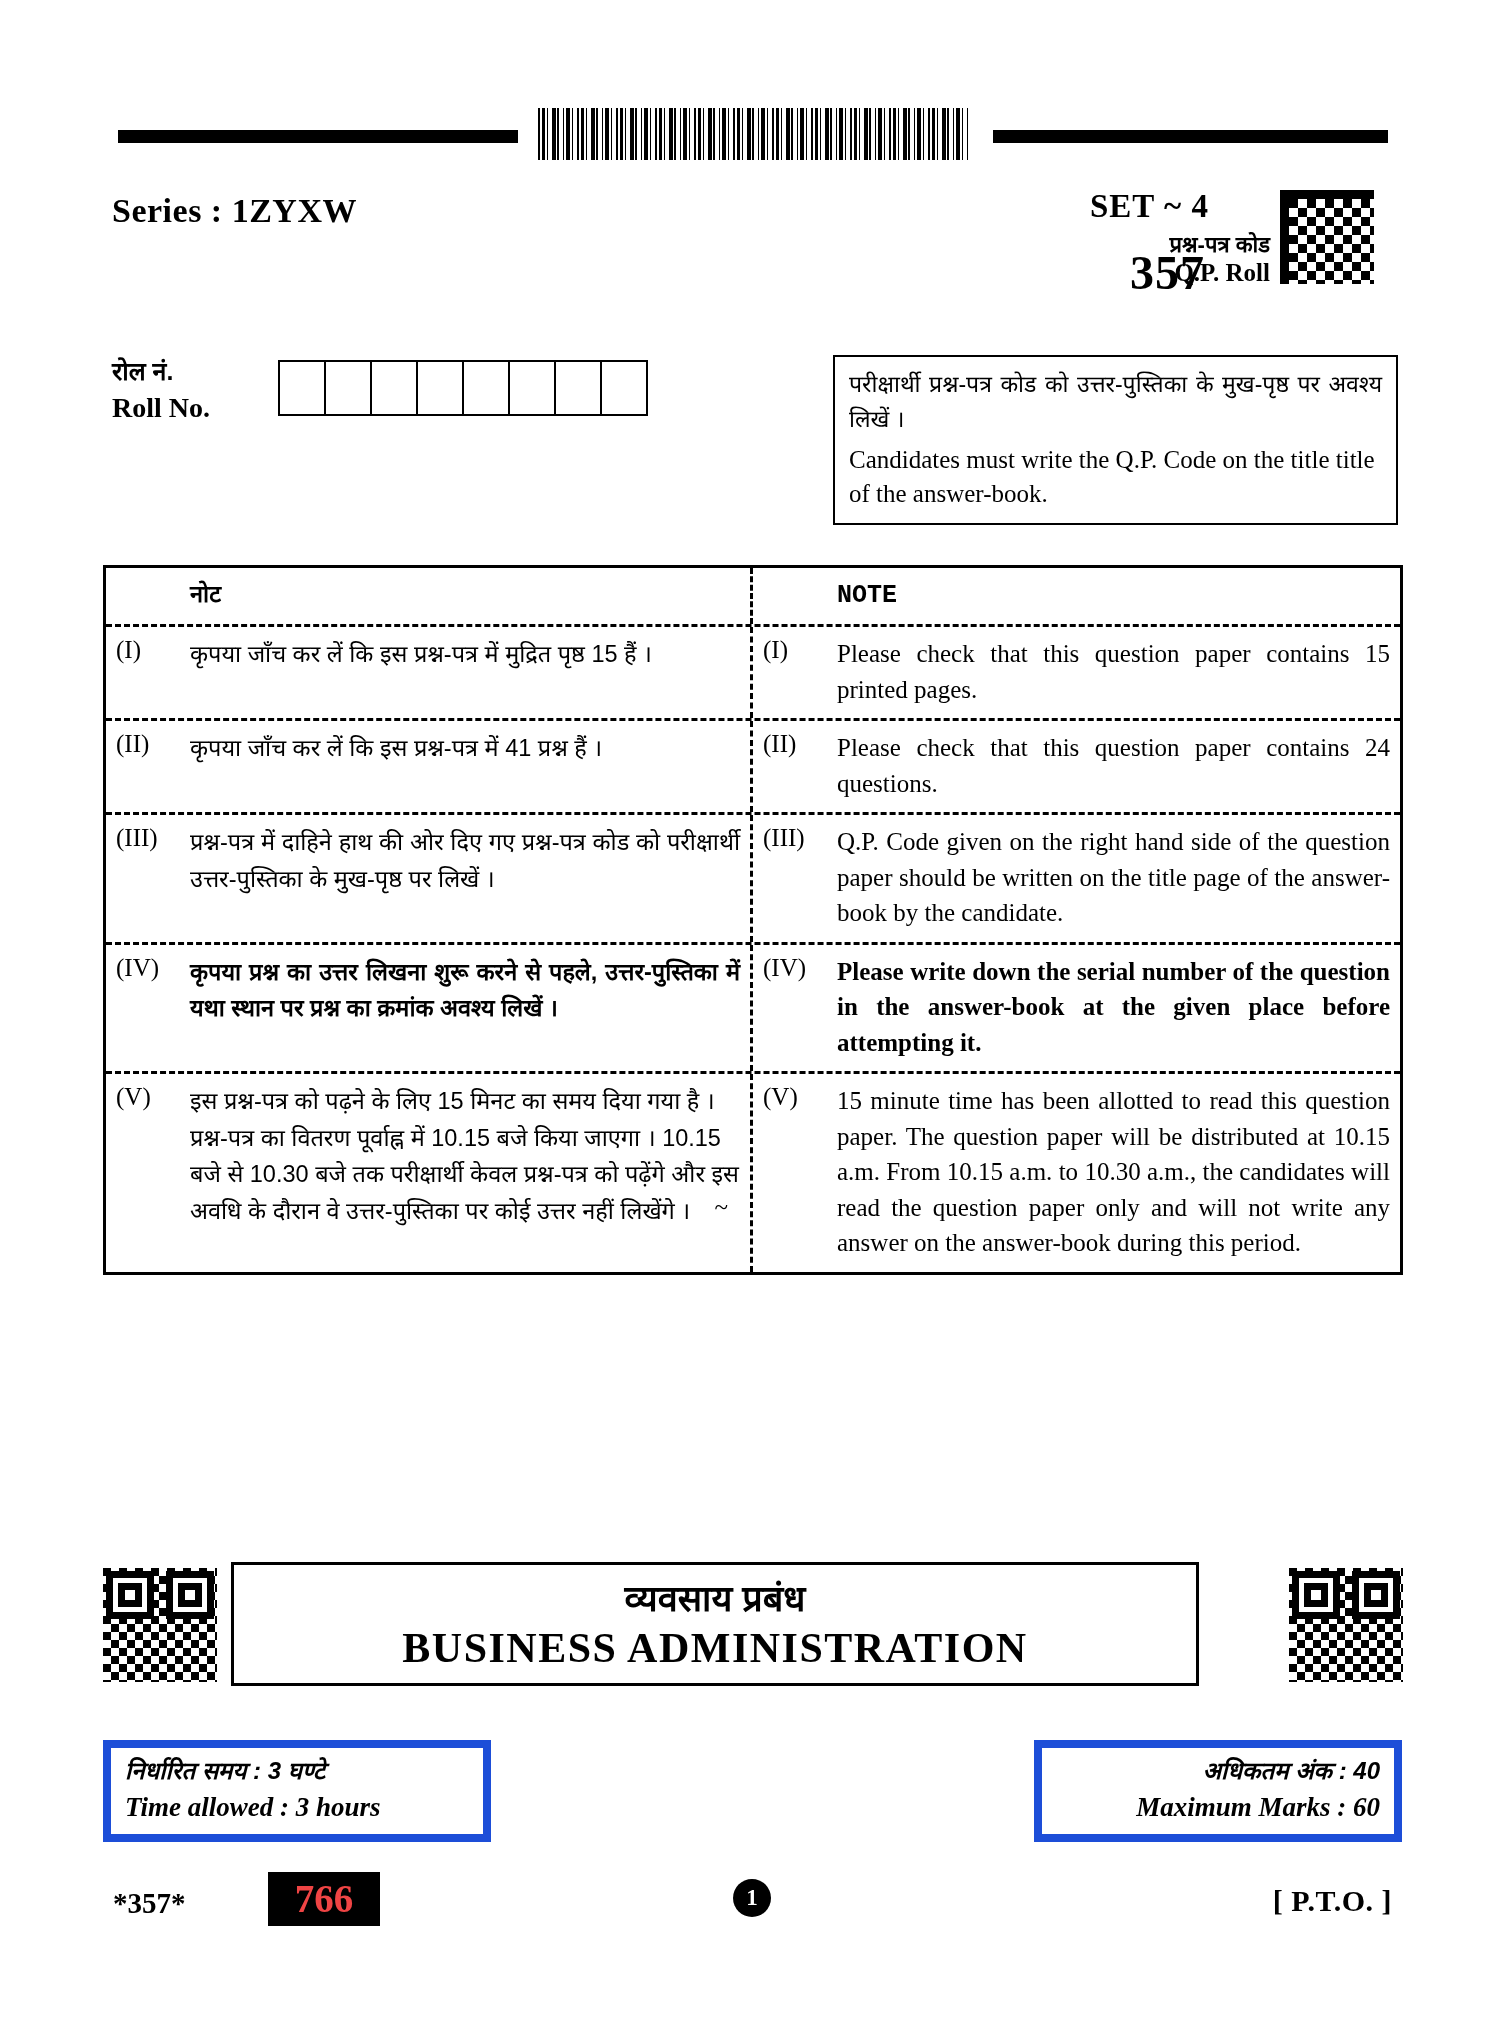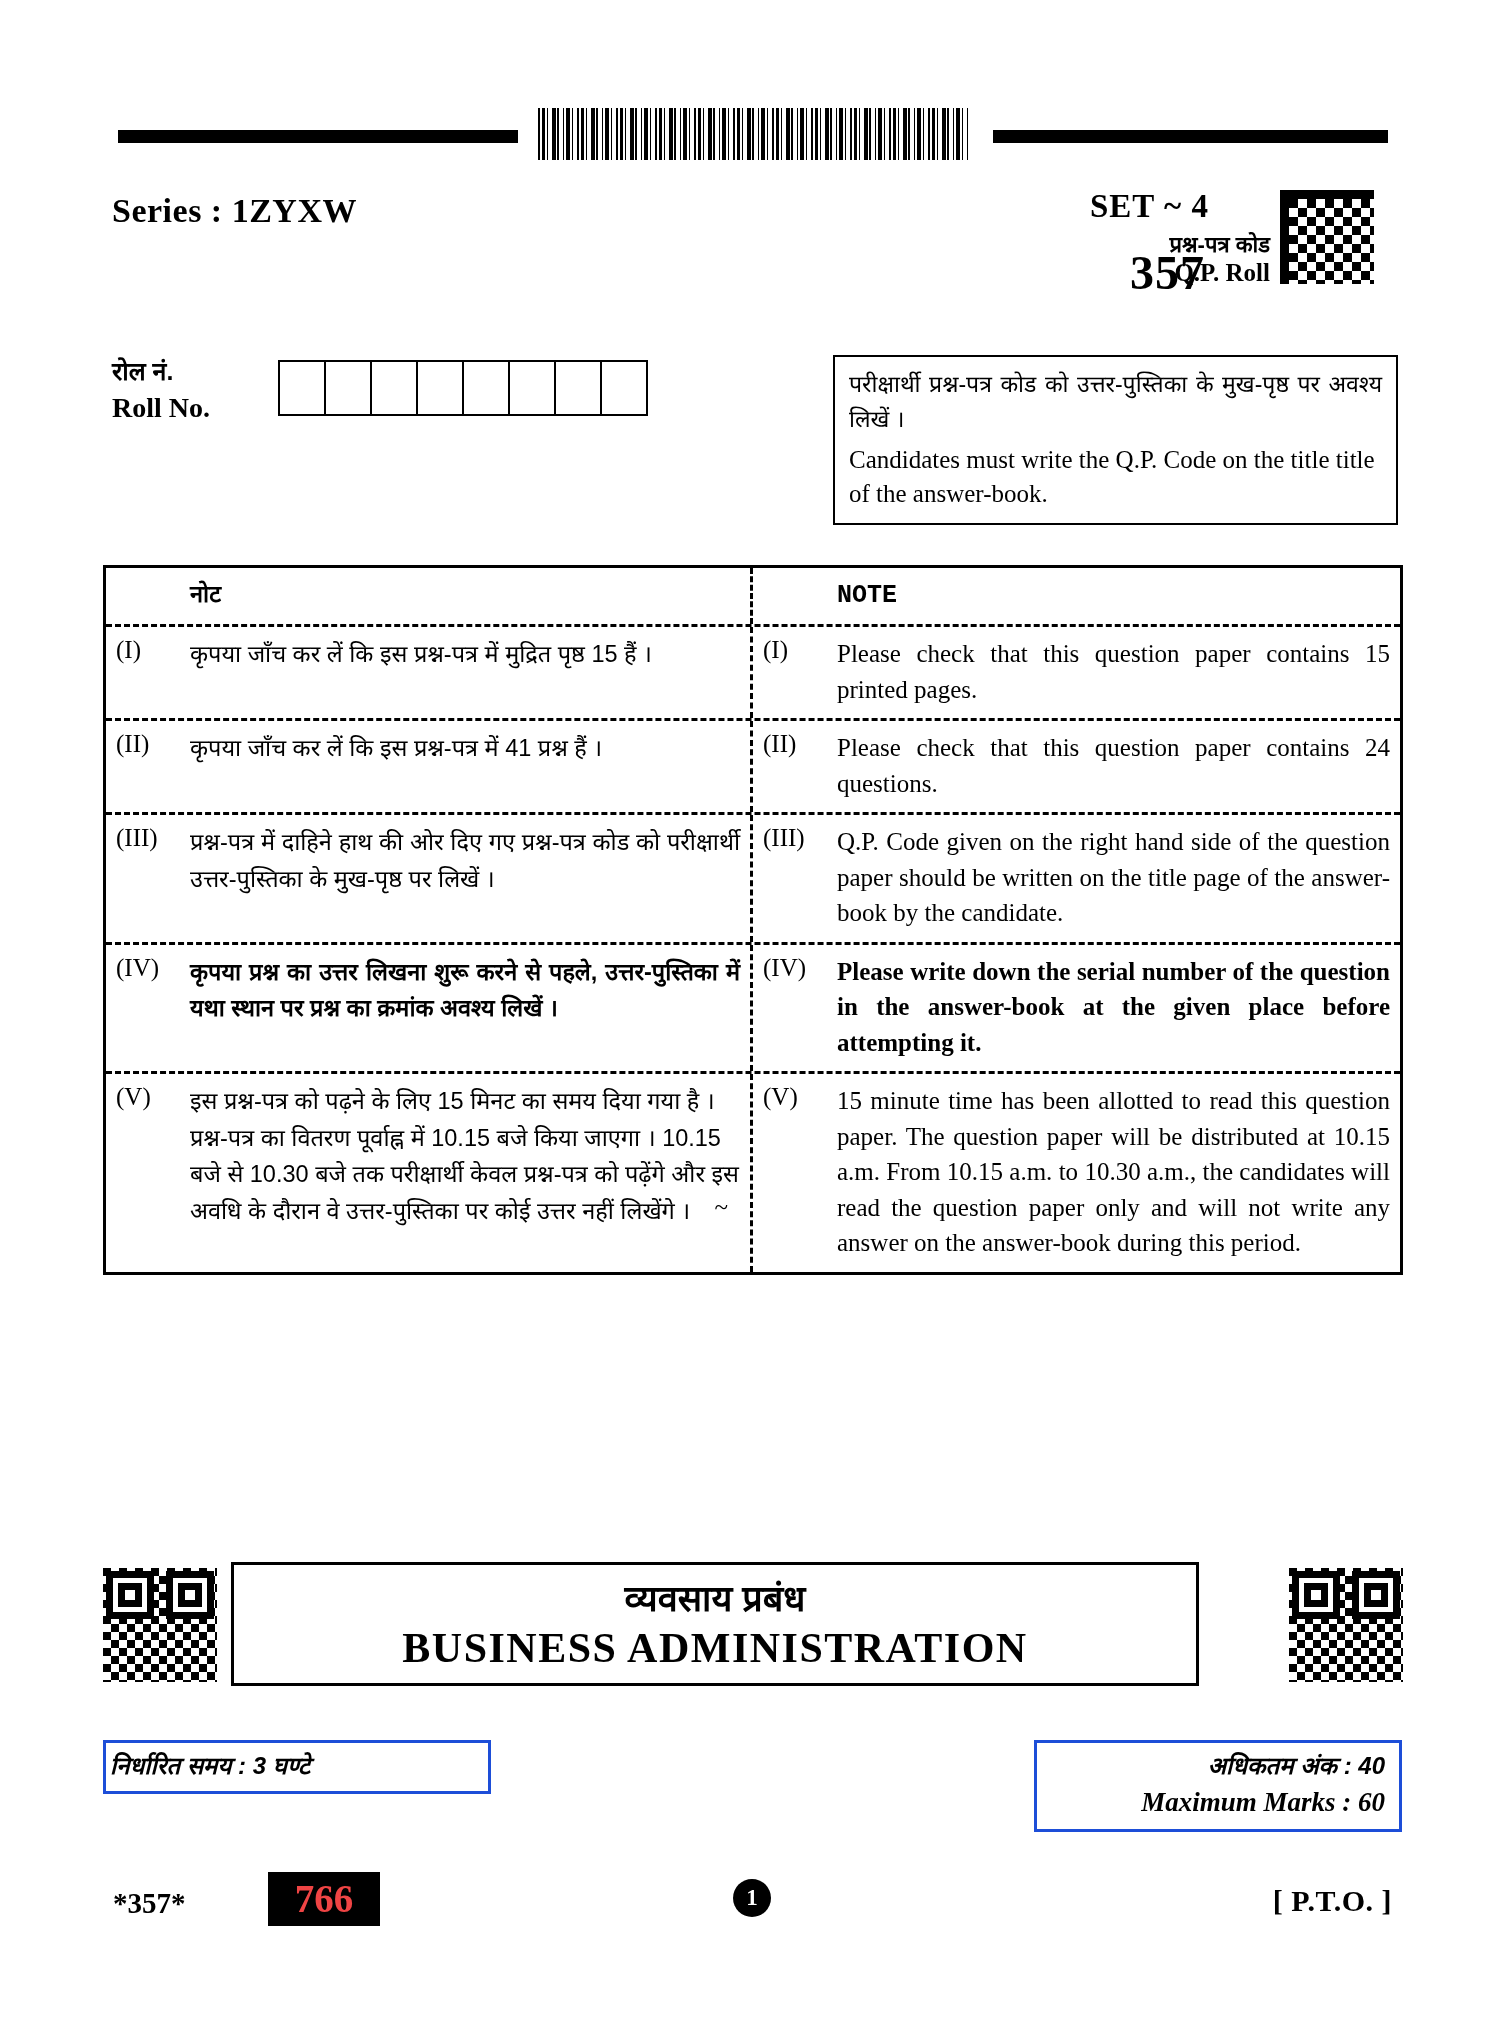--- a/index.html
+++ b/index.html
@@ -266,23 +266,23 @@
     font-size: 42px;
     font-weight: bold;
     letter-spacing: 1.5px;
     margin-top: 2px;
   }
 
   
   .time-box, .marks-box {
     position: absolute;
     top: 1740px;
-    border: 3px solid #1d4ed8;
+    border: 8px solid #1d4ed8;
     box-sizing: border-box;
-    padding: 6px 14px 8px 4px;
+    padding: 6px 14px 8px 14px;
   }
   .time-box  { left: 103px;  width: 388px; }
   .marks-box { right: 103px; width: 368px; text-align: right; }
   .ital-hi {
     font-family: "Liberation Sans", sans-serif;
     font-style: italic;
     font-weight: bold;
     font-size: 24px;
     line-height: 1.42;
   }
@@ -456,20 +456,21 @@
     <div class="qr left"></div>
     <div class="title-box">
       <div class="subject-hi">व्यवसाय प्रबंध</div>
       <div class="subject-en">BUSINESS ADMINISTRATION</div>
     </div>
     <div class="qr right"></div>
   </div>
 
   <div class="time-box">
     <div class="ital-hi">निर्धारित समय : 3 घण्टे</div>
+    <div class="ital-en">Time allowed : 3 hours</div>
   </div>
   <div class="marks-box">
     <div class="ital-hi">अधिकतम अंक : 40</div>
     <div class="ital-en">Maximum Marks : 60</div>
   </div>
 
   <div class="code-star">*357*</div>
   <div class="paper-num">766</div>
   <div class="page-badge">1</div>
   <div class="pto">[ P.T.O. ]</div>

